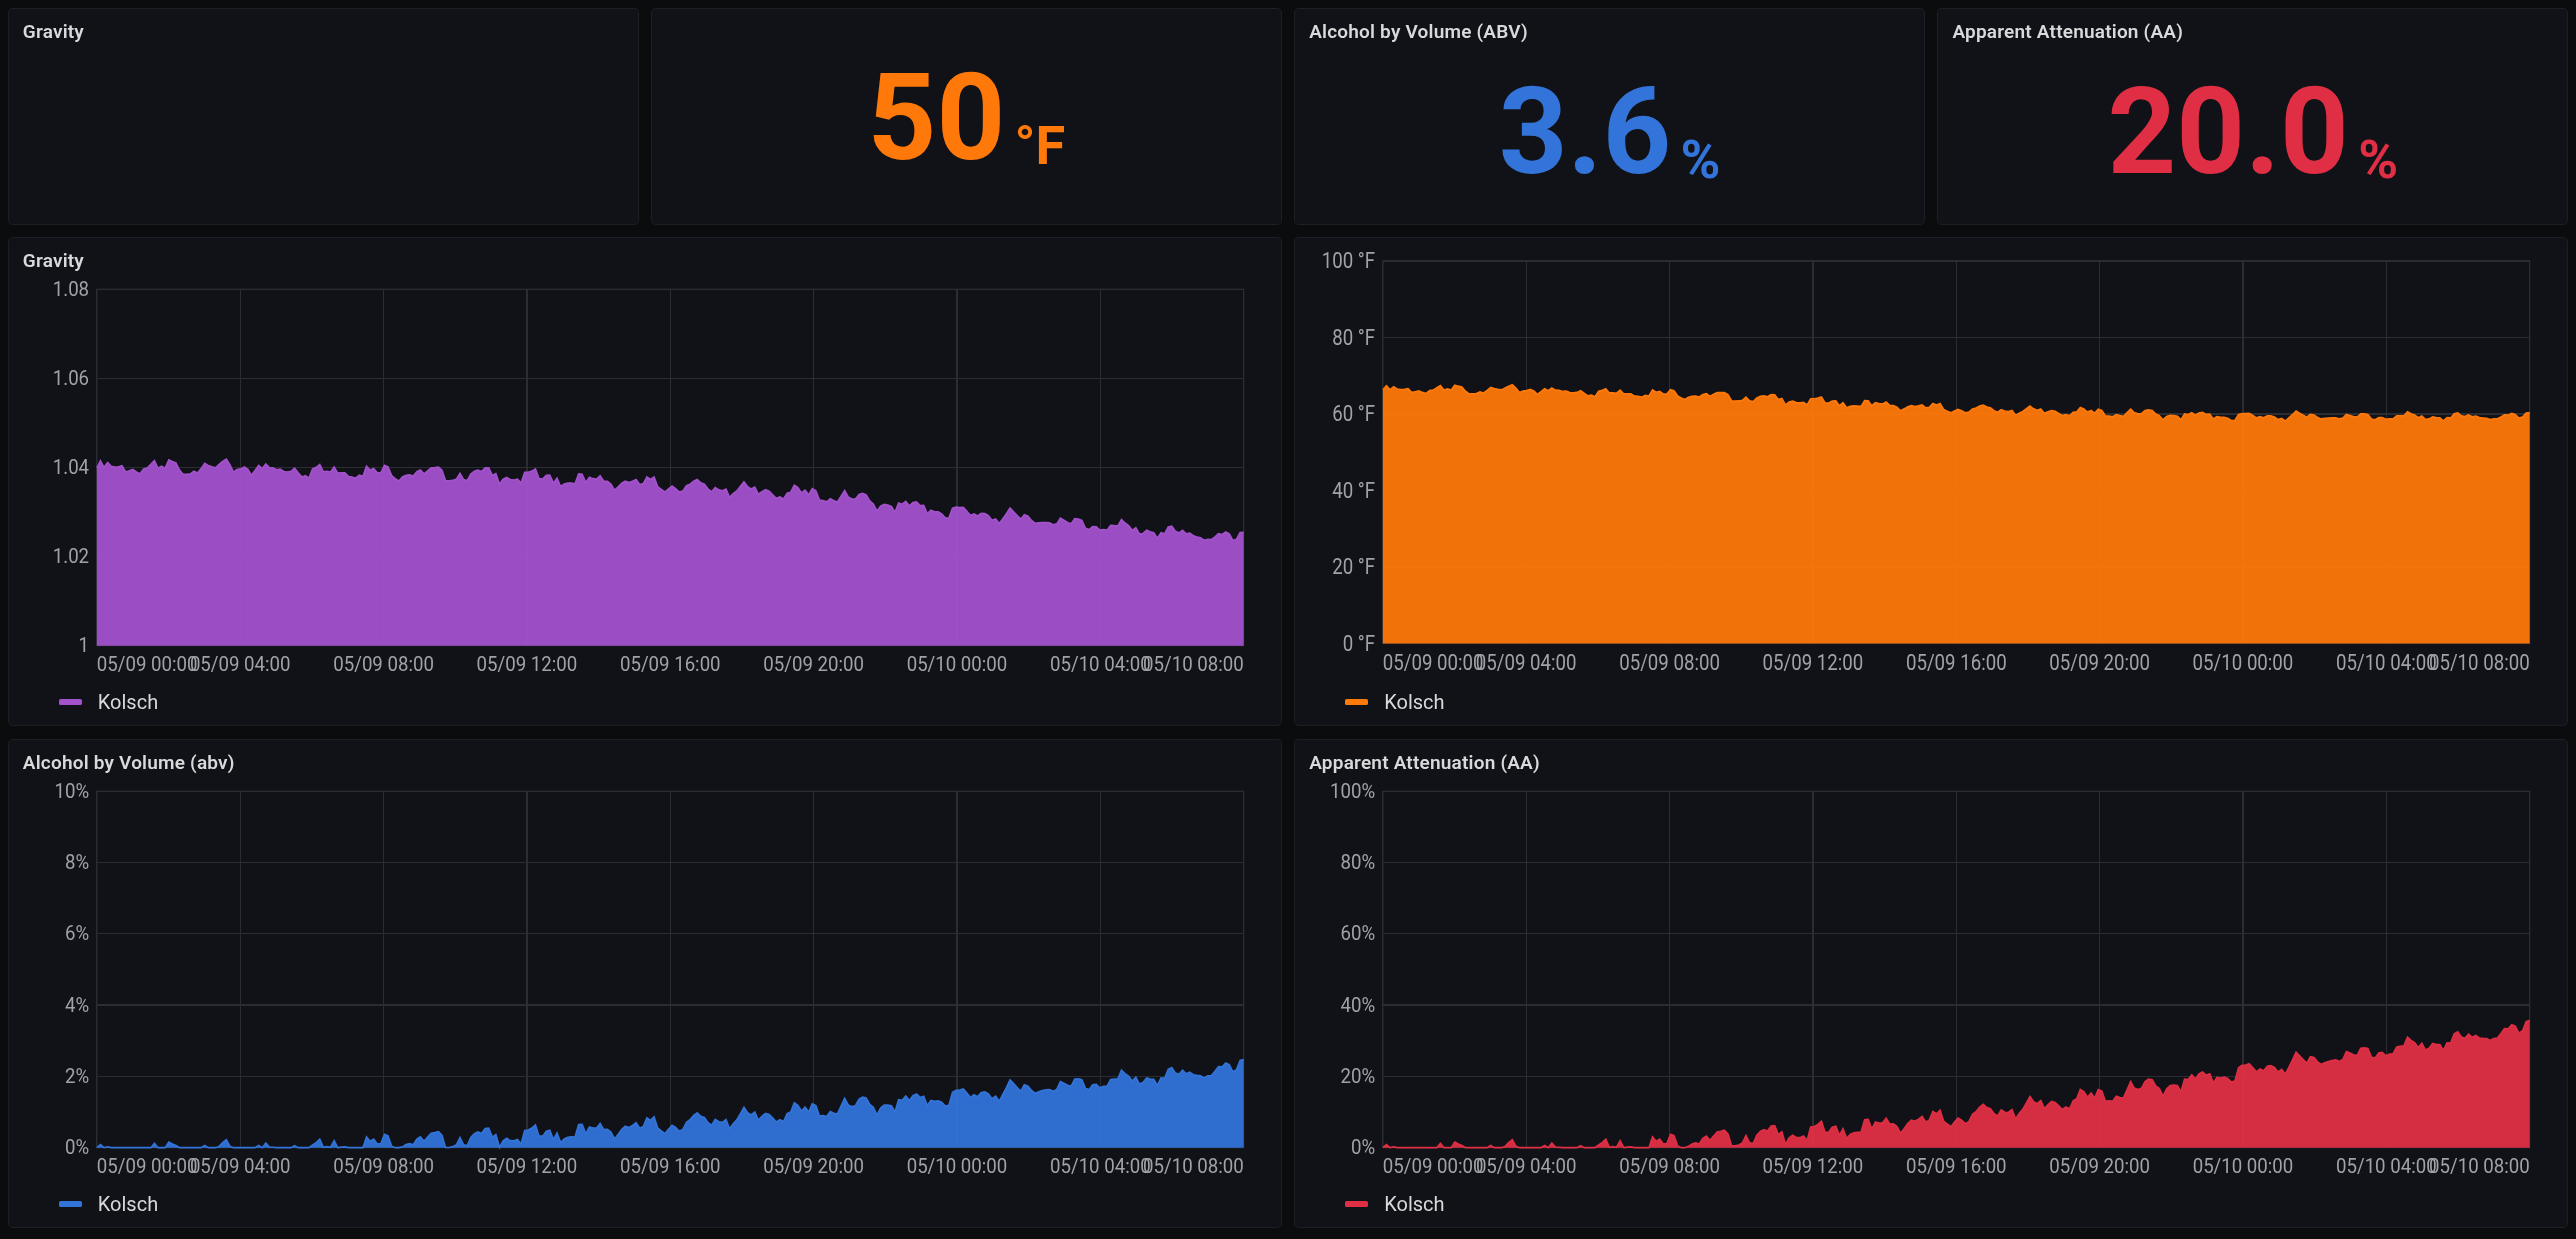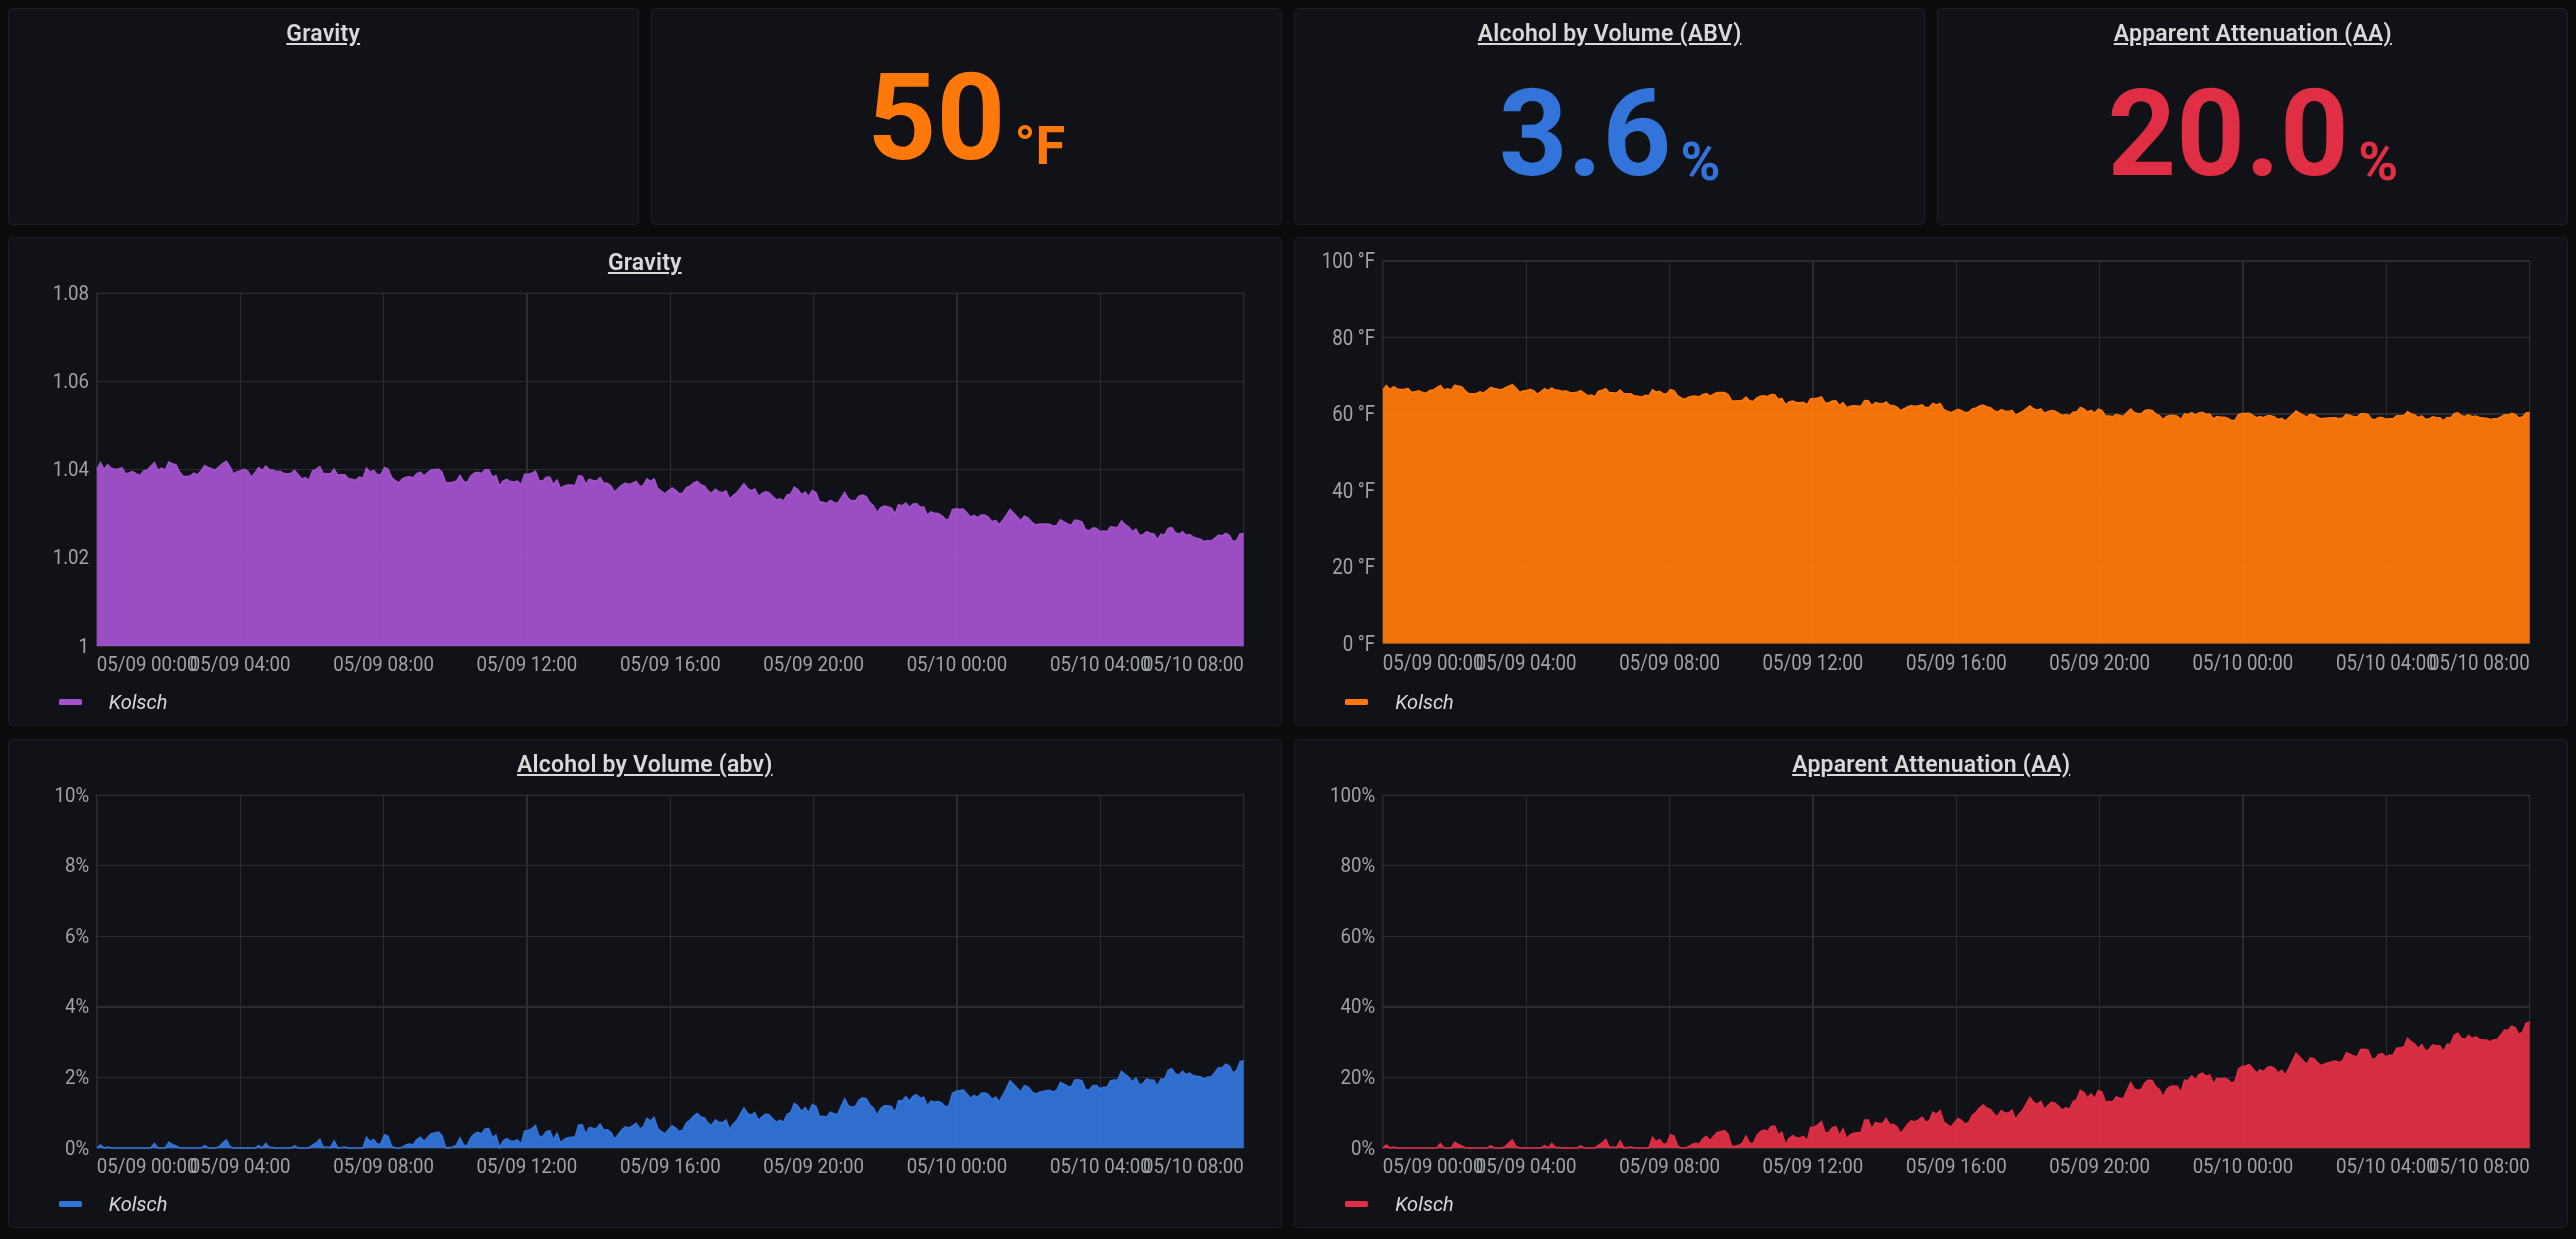--- a/index.html
+++ b/index.html
@@ -37,50 +37,47 @@
   .panel {
     background: var(--panel);
     border: 0.8px solid var(--panel-border);
     border-radius: 4.7px;
     flex: 1 1 0;
     display: flex; flex-direction: column;
     padding: 11px 14px 7.8px 14px;
     position: relative;
   }
   .panel-title {
-    text-align: center;
-    font-size: 23px;
+    font-size: 19px;
     font-weight: 600;
     color: var(--text);
     margin-bottom: 6.2px;
     letter-spacing: 0.2px;
-    text-decoration: underline;
   }
   
   .row.stats .panel { height: 217px; justify-content: flex-start; }
   .stat-value-wrap {
     flex: 1;
     display: flex; align-items: center; justify-content: center;
   }
   .stat-value { font-weight: 700; line-height: 1; }
   .stat-main { font-size: 120px; }
   .stat-unit { font-size: 54px; font-weight: 700; margin-left: 9.3px; position: relative; top: 4.7px;}
   
   .row.charts .panel { height: 489px; }
   .chart-area {
     flex: 1 1 auto;
     display: flex;
     position: relative;
     padding: 3.1px 0 0 0;
   }
   svg.chart { width: 100%; height: 100%; display: block; }
   .legend {
-    display: flex; align-items: center; gap: 27px;
+    display: flex; align-items: center; gap: 16px;
     padding: 11px 1.6px 3.1px 36px;
-    font-style: italic;
   }
   .legend-swatch {
     width: 23px; height: 6.2px; border-radius: 1.6px; display: inline-block;
   }
   .legend-label { font-size: 20px; color: var(--text); }
 
   .axis-text { fill: var(--axis-text); font-size: 24px; }
   .grid-line { stroke: var(--grid); stroke-width: 1.5; shape-rendering: crispEdges; }
   .axis-line { stroke: var(--grid); stroke-width: 1.5; }
   .area-fill { fill-opacity: 0.95; }

